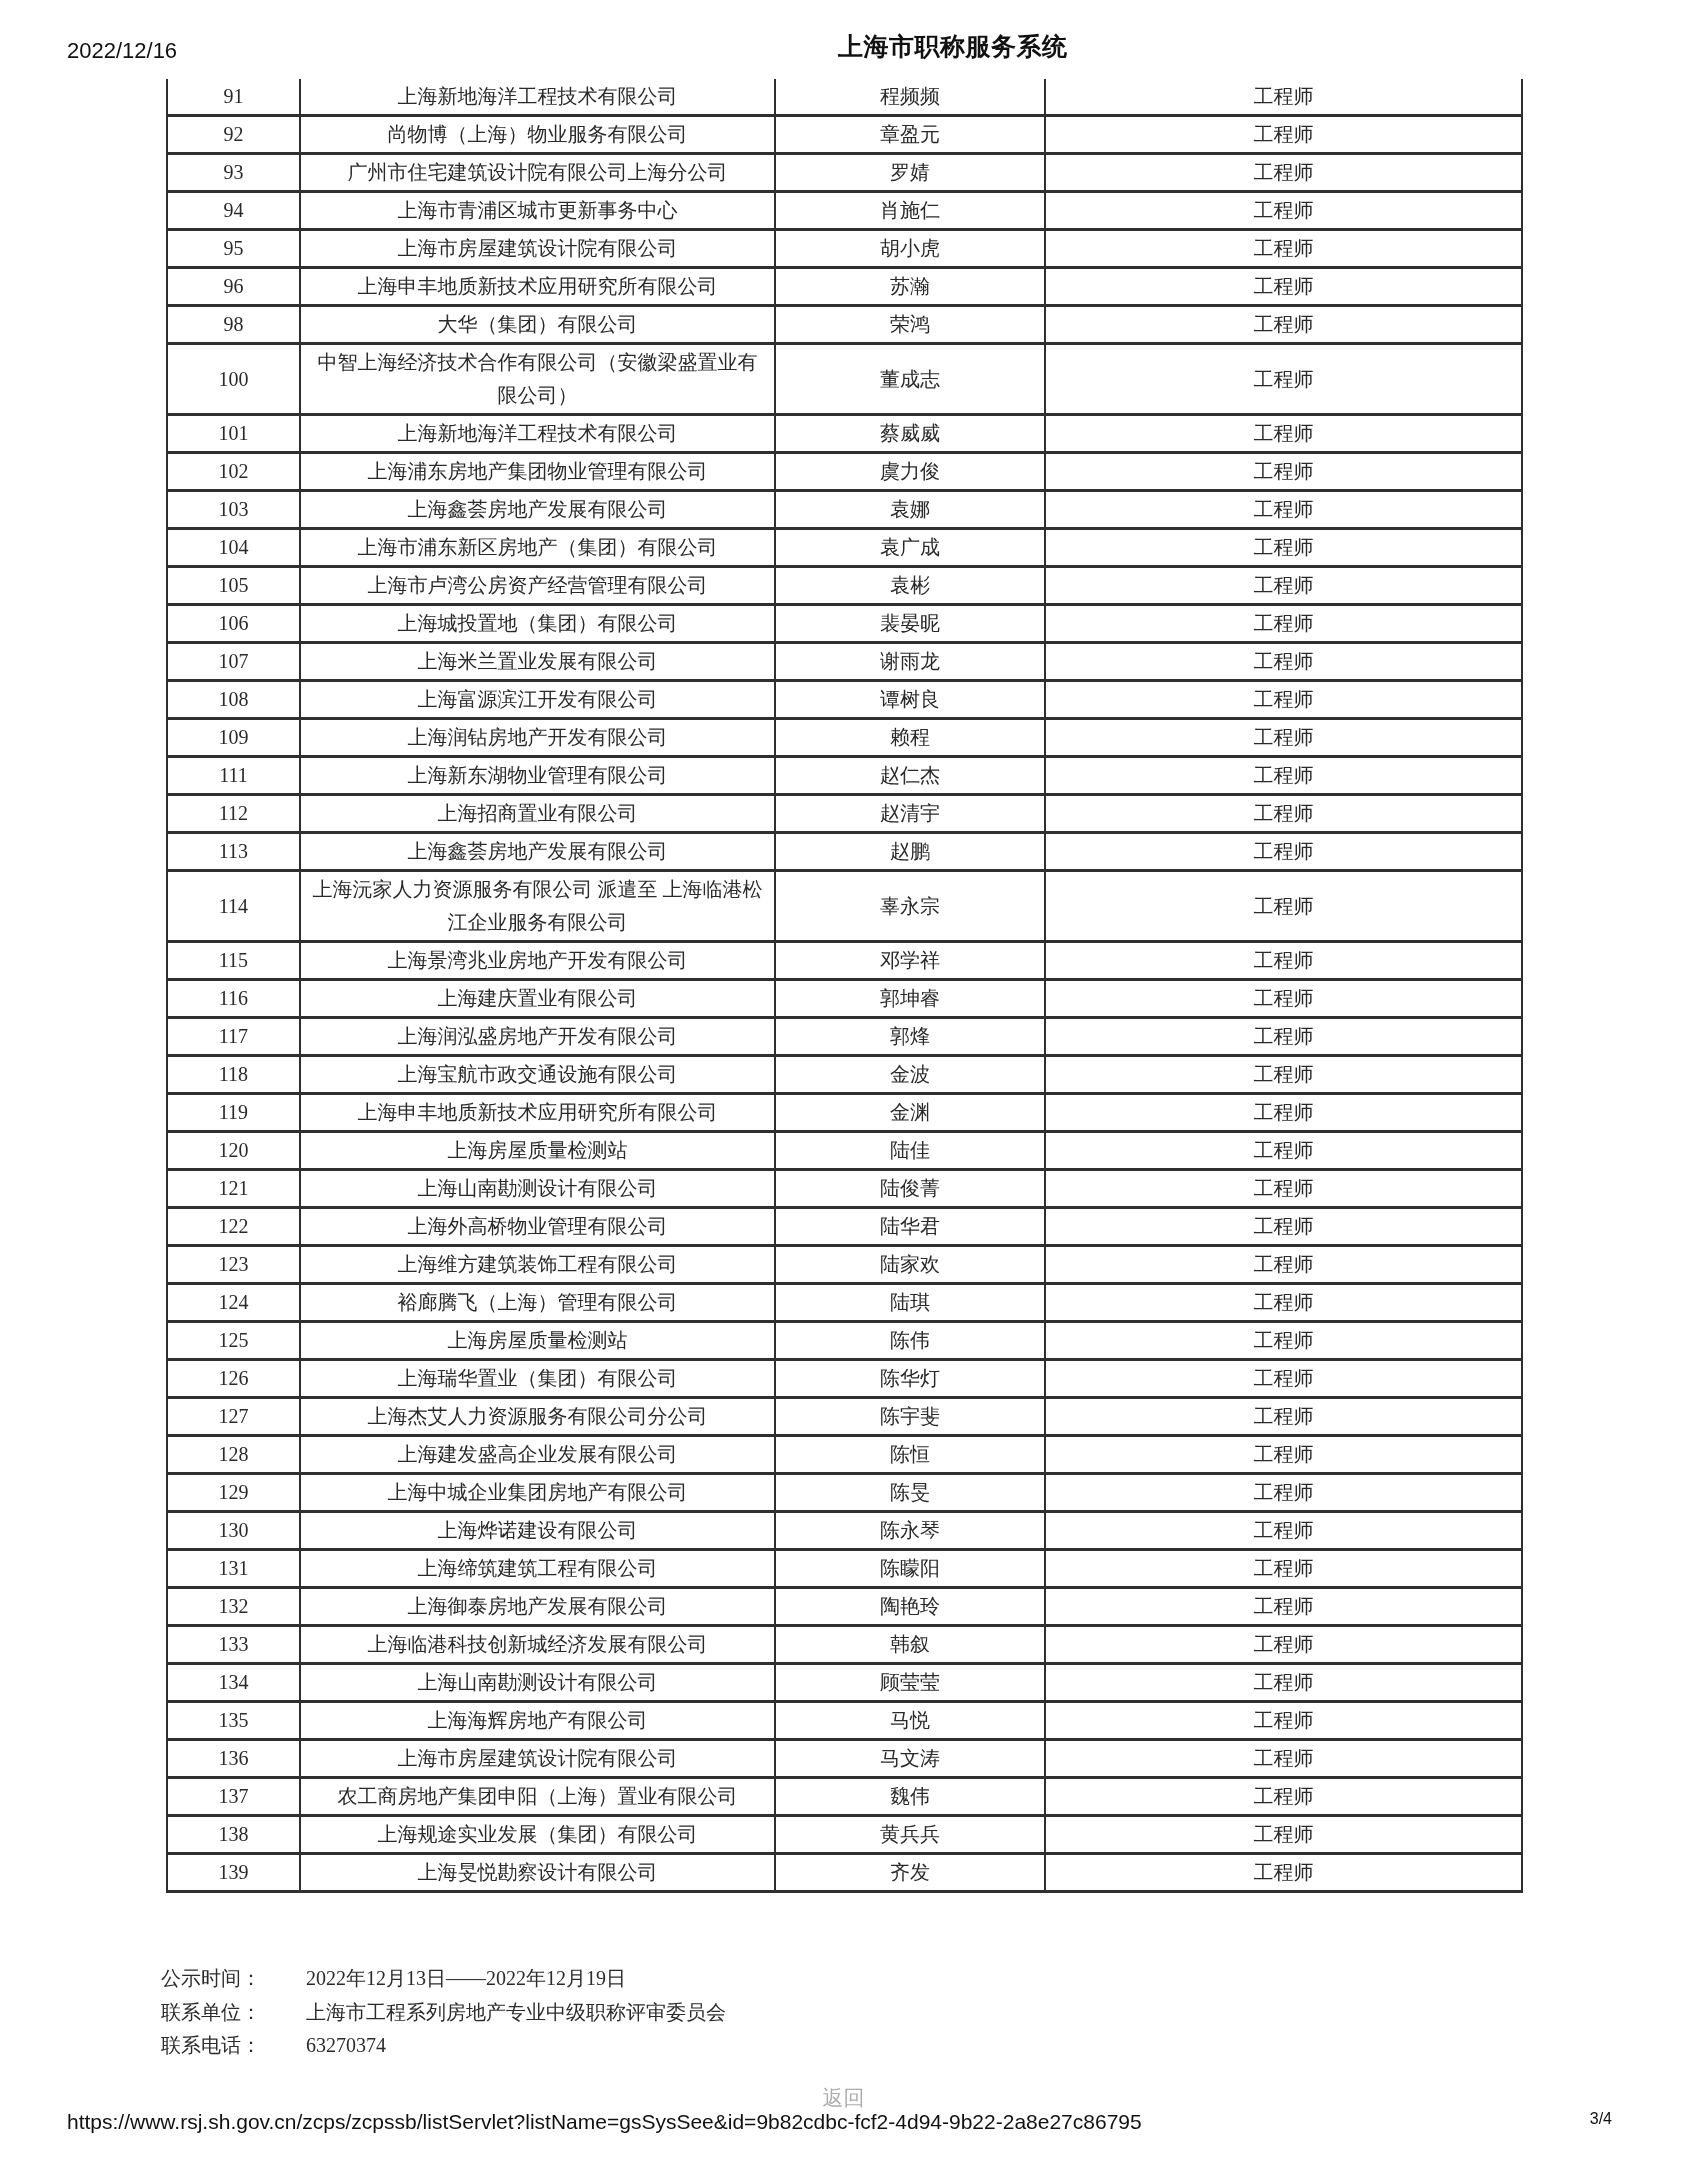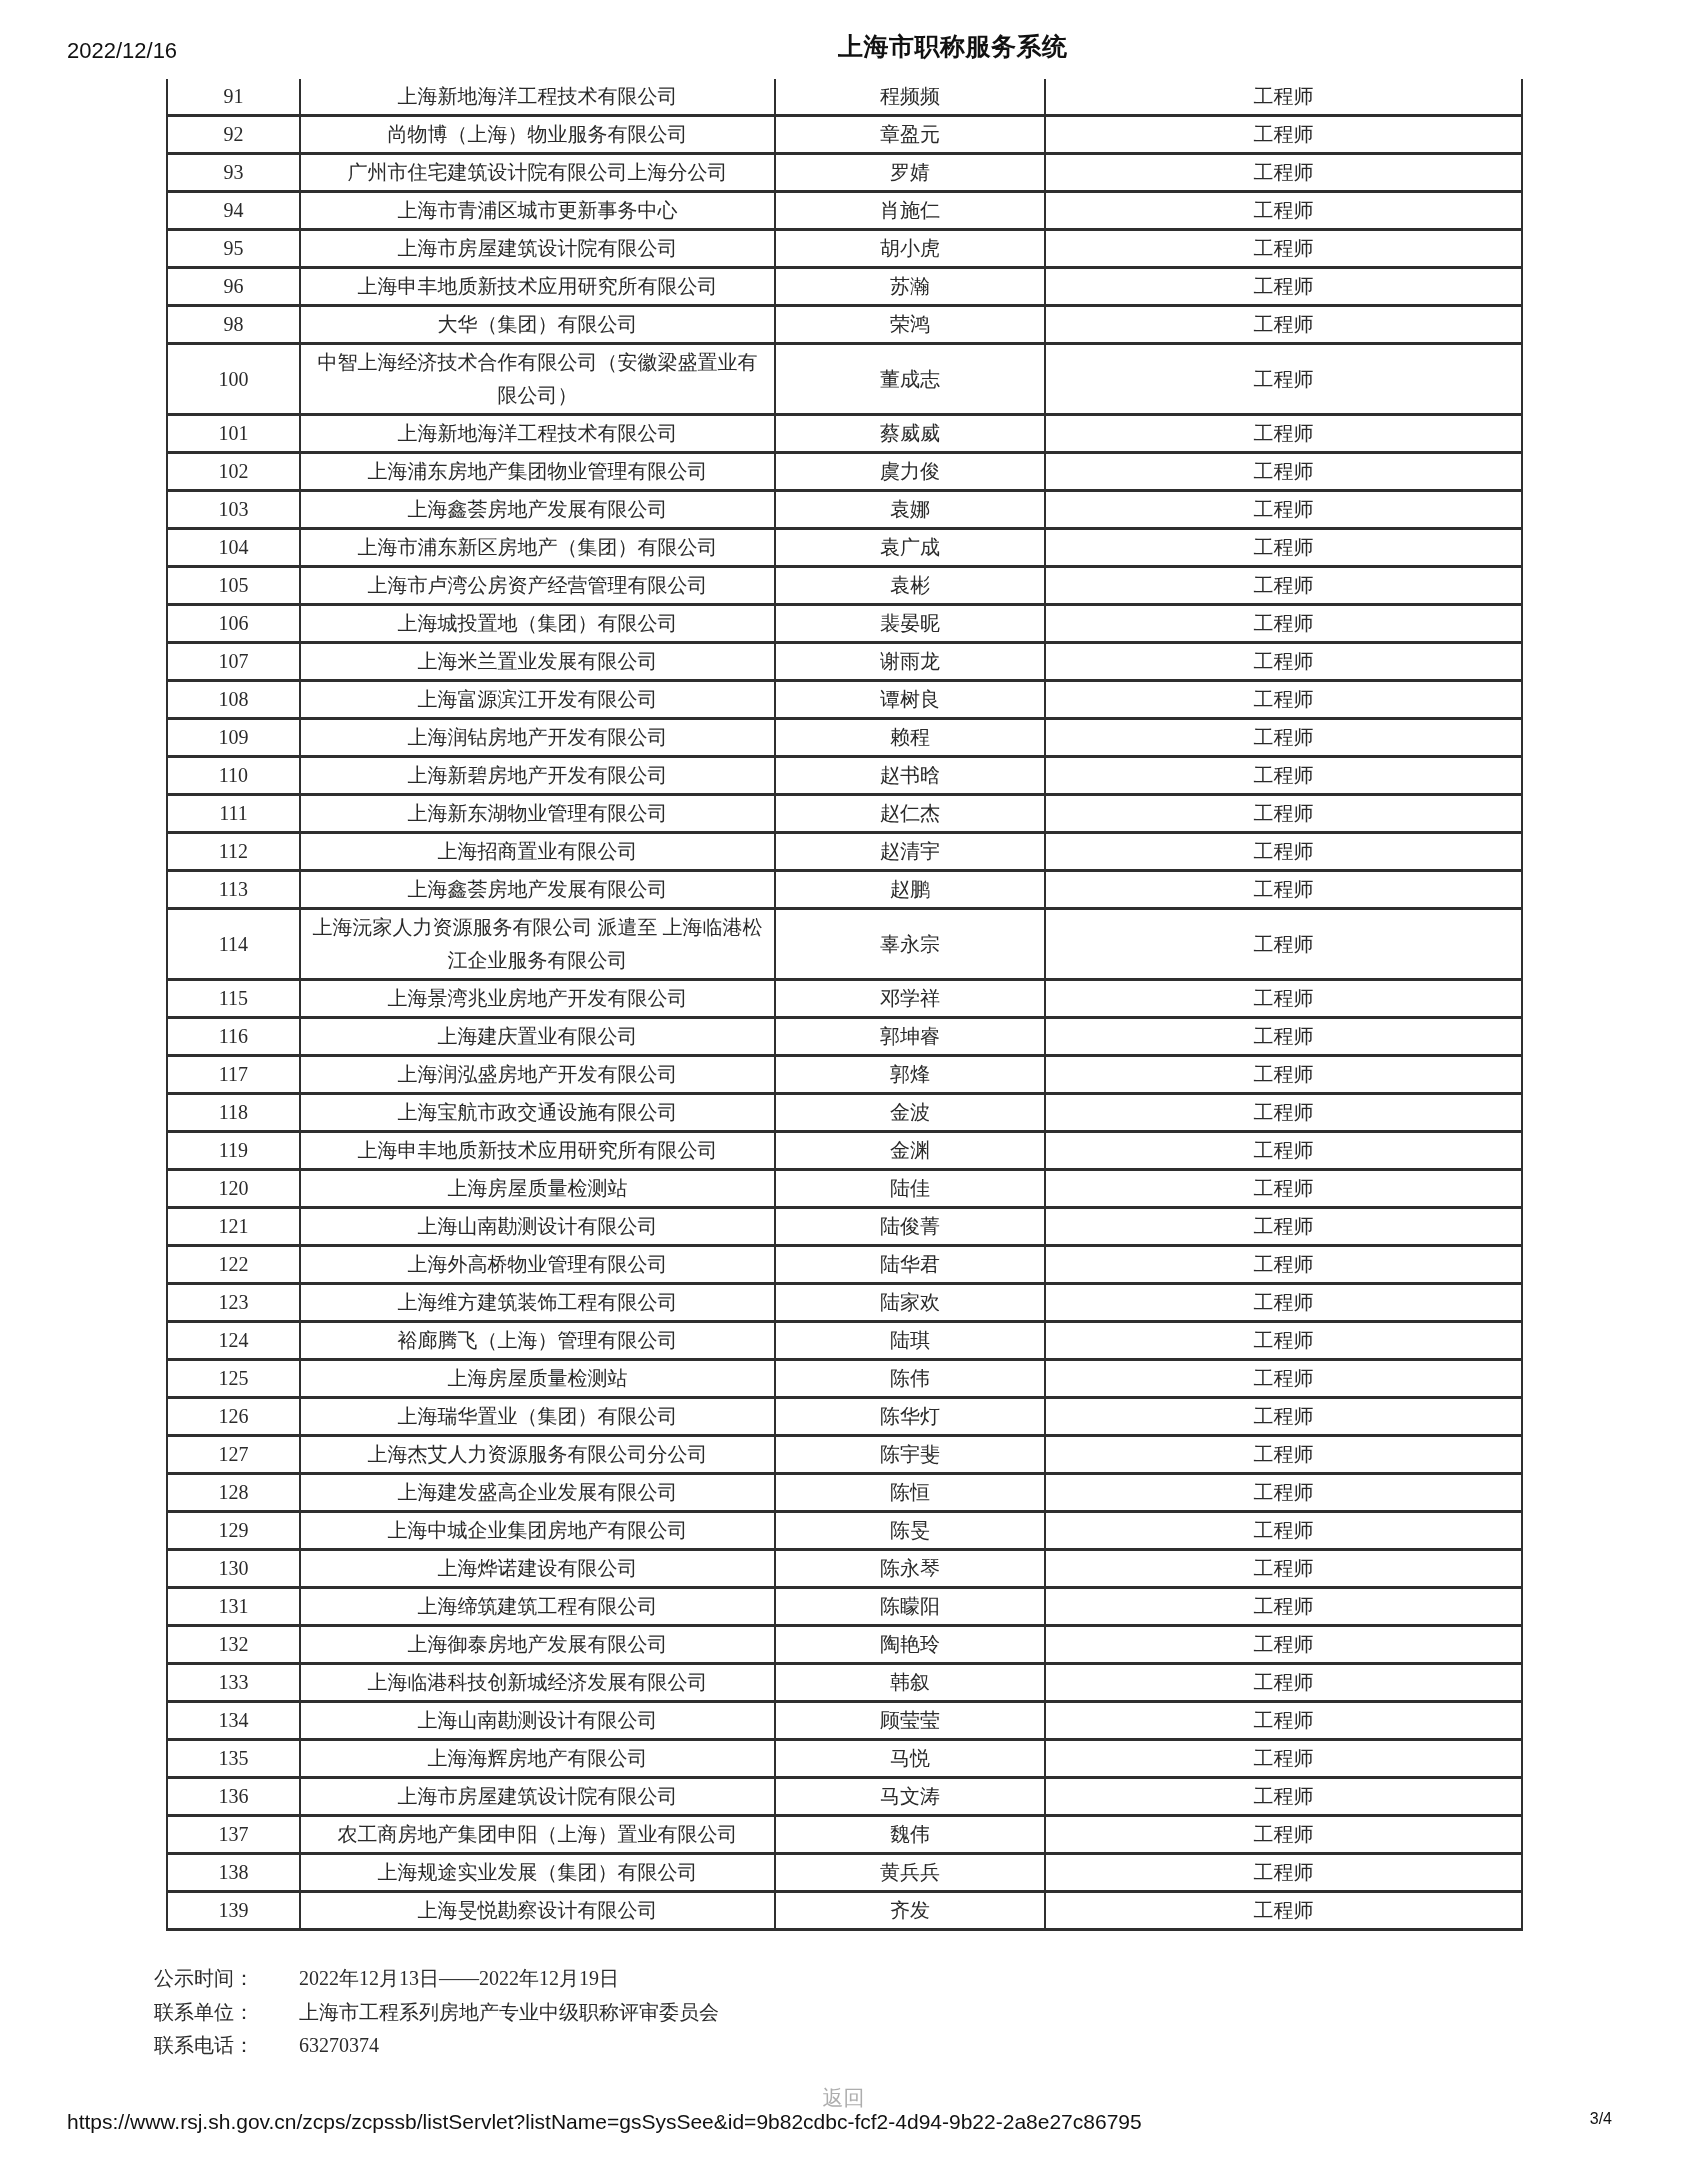--- a/index.html
+++ b/index.html
@@ -38,21 +38,21 @@
     color:#2a2a2a;
     padding:1px 10px;
     overflow:hidden;
   }
   table.roster tr:first-child td{border-top:none;}
   table.roster col.c-no{width:133px;}
   table.roster col.c-company{width:475px;}
   table.roster col.c-name{width:270px;}
   table.roster col.c-title{width:477px;}
   .ft-line{
-    position:absolute;left:154px;
+    position:absolute;left:161px;
     font-size:20px;color:#2b2b2b;
     white-space:nowrap;
   }
   .ft-label{display:inline-block;width:145px;}
   .back-link{
     position:absolute;left:166px;top:2068px;width:1355px;
     text-align:center;
     font-size:21px;color:#adadad;
     cursor:pointer;
     margin-top:16px;
@@ -176,26 +176,20 @@
       <tr>
         <td>108</td>
         <td>上海富源滨江开发有限公司</td>
         <td>谭树良</td>
         <td>工程师</td>
       </tr>
       <tr>
         <td>109</td>
         <td>上海润钻房地产开发有限公司</td>
         <td>赖程</td>
-        <td>工程师</td>
-      </tr>
-      <tr>
-        <td>110</td>
-        <td>上海新碧房地产开发有限公司</td>
-        <td>赵书晗</td>
         <td>工程师</td>
       </tr>
       <tr>
         <td>111</td>
         <td>上海新东湖物业管理有限公司</td>
         <td>赵仁杰</td>
         <td>工程师</td>
       </tr>
       <tr>
         <td>112</td>

